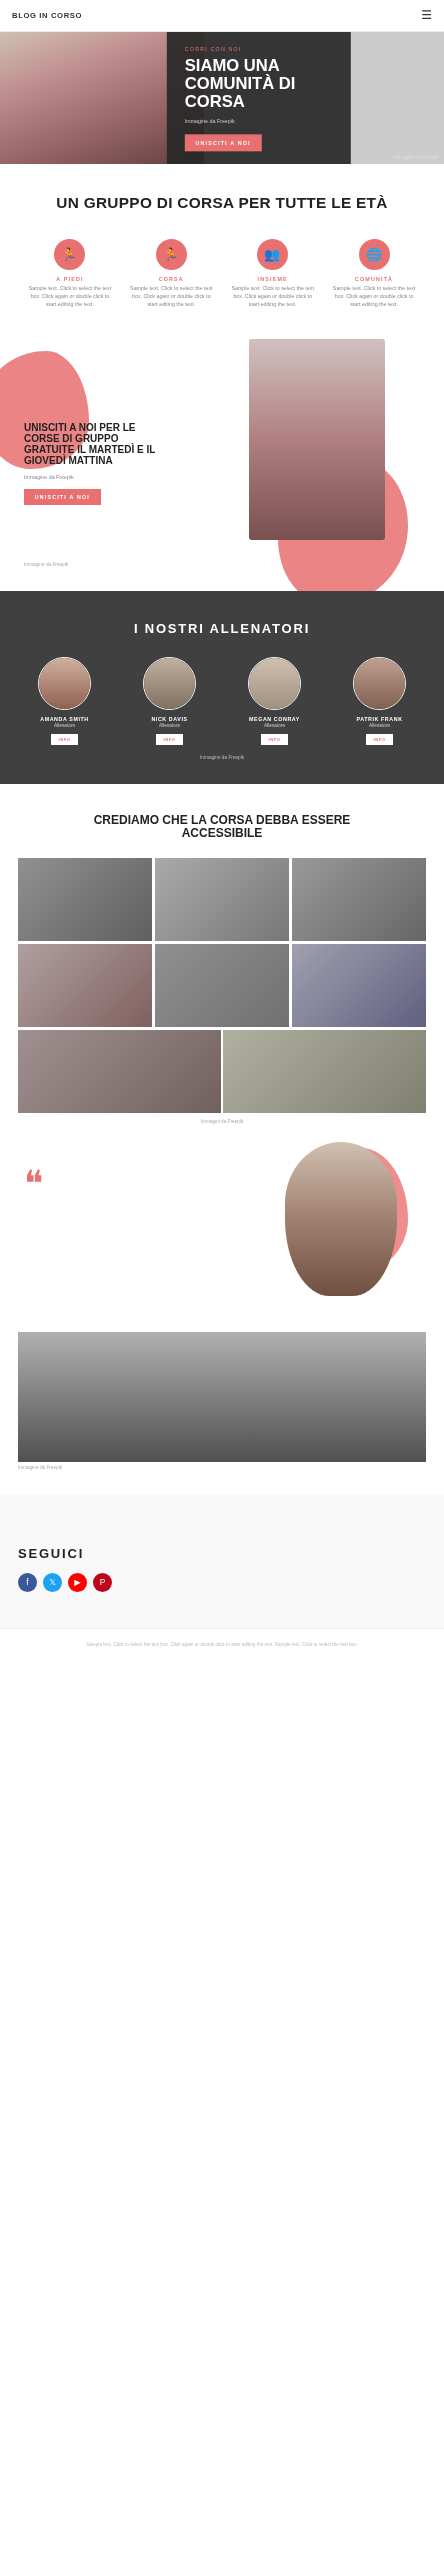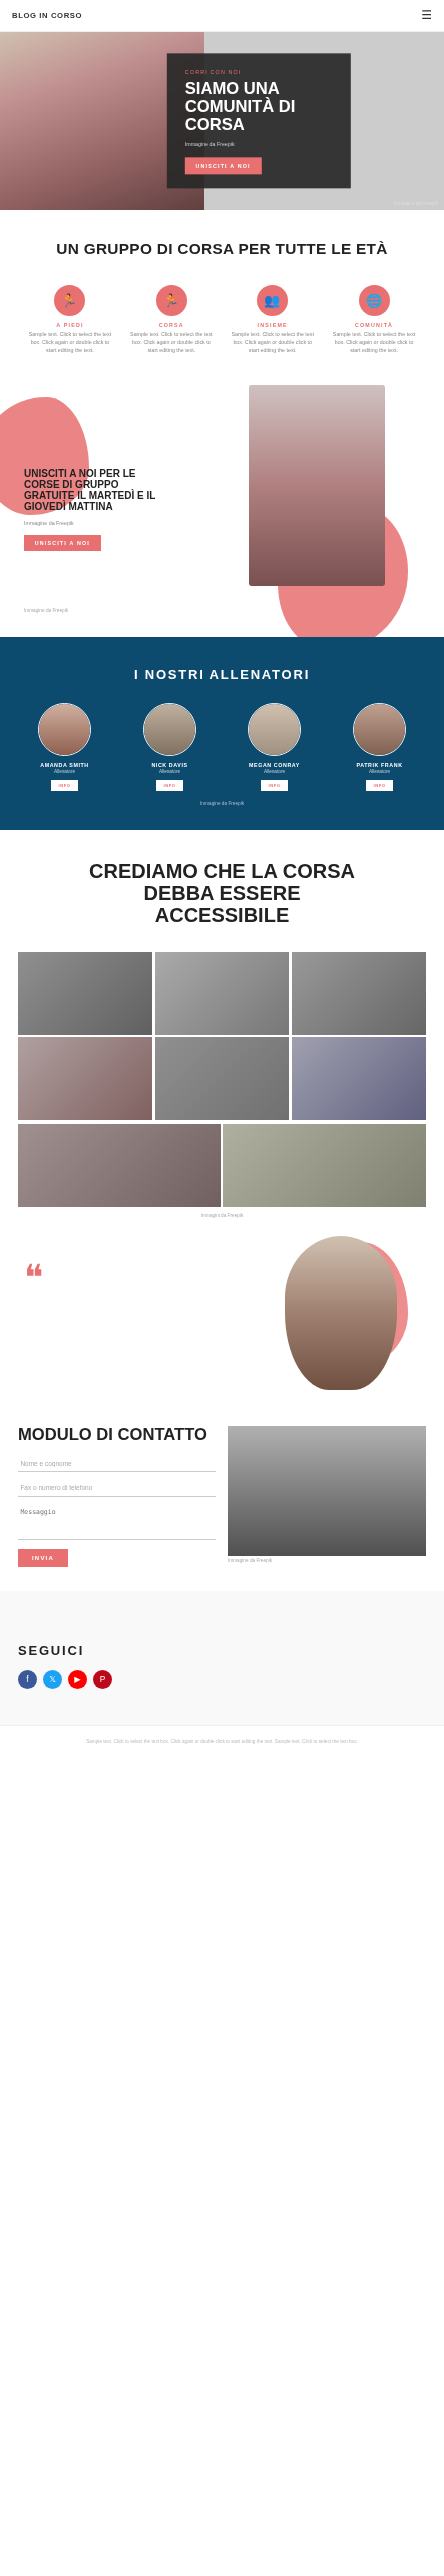--- a/index.html
+++ b/index.html
@@ -22,21 +22,21 @@
     }
     .navbar-menu-icon {
       font-size: 12px;
       cursor: pointer;
     }
 
     
     .hero {
       position: relative;
       width: 100%;
-      height: 178px;
+      height: 132px;
       background: #ccc;
       overflow: hidden;
     }
     .hero-content-box {
       position: absolute;
       left: 50%;
       top: 50%;
       transform: translate(-30%, -50%);
       background: rgba(40, 40, 40, 0.92);
       color: #fff;
@@ -205,21 +205,21 @@
       border: none;
     }
     .img-credit {
       font-size: 4.7px;
       color: #aaa;
       margin-top: 3.6px;
     }
 
     
     .section-trainers {
-      background: #0c4a6e;
+      background: #404040;
       padding: 30px 18px 24px;
       text-align: center;
     }
     .section-trainers h2 {
       font-size: 13px;
       font-weight: 900;
       letter-spacing: 1.8px;
       text-transform: uppercase;
       color: #fff;
       margin-bottom: 21px;
@@ -276,26 +276,26 @@
       color: rgba(255,255,255,0.6);
       margin-top: 9.5px;
     }
 
     
     .section-accessible {
       padding: 30px 18px 6px;
       text-align: center;
     }
     .section-accessible h2 {
-      font-size: 20px;
+      font-size: 12px;
       font-weight: 900;
       text-transform: uppercase;
       color: #222;
       line-height: 1.1;
-      margin-bottom: 26px;
+      margin-bottom: 18px;
       max-width: 296px;
       margin-left: auto;
       margin-right: auto;
     }
     .photo-grid {
       display: grid;
       grid-template-columns: repeat(3, 1fr);
       gap: 2.4px;
       margin-bottom: 3.6px;
     }
@@ -648,27 +648,20 @@
   <div class="quote-person-img">
     <div class="quote-person-inner"></div>
   </div>
   <div class="quote-content">
     <div class="quote-mark">❝</div>
   </div>
 </section>
 
 <section class="section-contact">
   <div class="contact-grid">
-    <div class="contact-form-col">
-      <h2>MODULO DI CONTATTO</h2>
-      <input class="form-field" type="text" placeholder="Nome e cognome" style="">
-      <input class="form-field" type="text" placeholder="Fax o numero di telefono" style="">
-      <textarea class="form-textarea" placeholder="Messaggio" style=""></textarea>
-      <button class="form-submit">INVIA</button>
-    </div>
     <div class="contact-image-col">
       <div class="contact-img-placeholder">
         <div class="contact-img-inner"></div>
       </div>
       <div class="contact-img-credit">Immagine da Freepik</div>
     </div>
   </div>
 </section>
 
 <section class="section-seguici">

